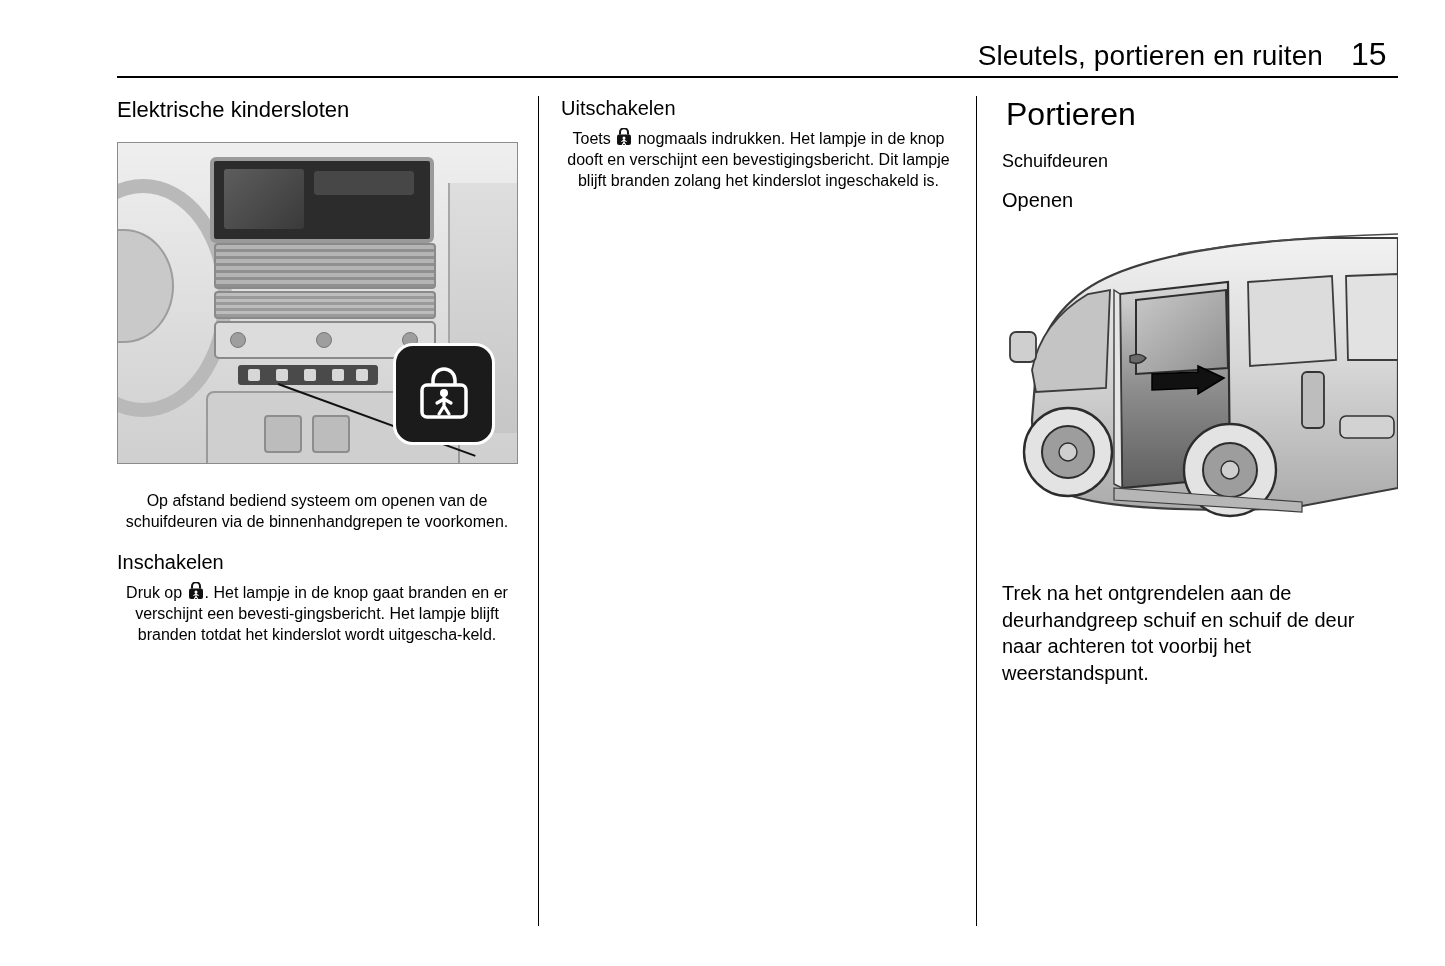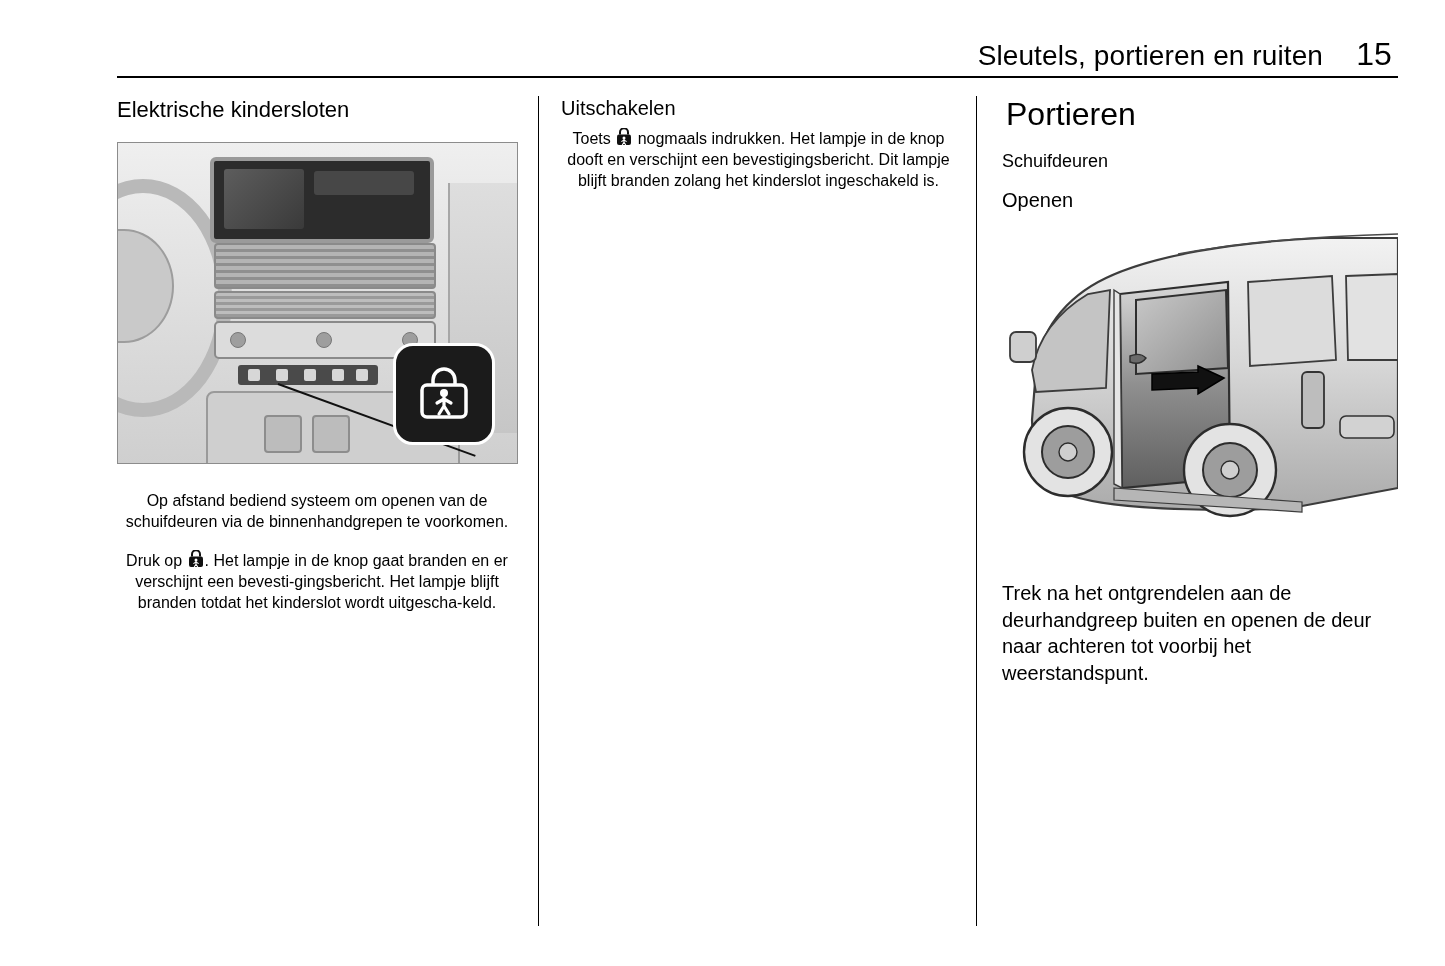--- a/index.html
+++ b/index.html
@@ -34,21 +34,21 @@
   }
   .header-title {
     font-size: 28px;
     letter-spacing: 0.1px;
     color: #000;
   }
   .header-pageno {
     font-size: 32px;
     margin-left: 28px;
     min-width: 46px;
-    text-align: center;
+    text-align: left;
   }
   .header-rule {
     position: absolute;
     left: 112px;
     top: 76px;
     width: 1281px;
     height: 2px;
     background: #000;
   }
 
@@ -317,20 +317,21 @@
           <rect x="9" y="22" width="44" height="32" rx="5" fill="none" stroke="#ffffff" stroke-width="3.5"></rect>
           <path d="M20 22 v-5 a11 11 0 0 1 22 0 v5" fill="none" stroke="#ffffff" stroke-width="3.5"></path>
           <circle cx="31" cy="30" r="4" fill="#ffffff"></circle>
           <path d="M31 34 v9 M31 36 l-7 4 M31 36 l7 4 M31 43 l-5 8 M31 43 l5 8" stroke="#ffffff" stroke-width="3.2" fill="none" stroke-linecap="round"></path>
         </svg>
       </div>
     </div>
 
     <p class="body">Op afstand bediend systeem om openen van de schuifdeuren via de binnenhandgrepen te voorkomen.</p>
 
+    <h4 class="small-title">Inschakelen</h4>
 
     <p class="body tight"><span>Druk op</span>&nbsp;<span class="inline-icon"><svg width="16" height="18" viewBox="0 0 16 18">
             <rect x="1" y="6.5" width="14" height="10.5" rx="2" fill="#111"></rect>
             <path d="M4 6.5 V4.3 a4 4 0 0 1 8 0 V6.5" fill="none" stroke="#111" stroke-width="2"></path>
             <circle cx="8" cy="10" r="1.5" fill="#fff"></circle>
             <path d="M8 11.3 v3 M8 12 l-2.2 1.4 M8 12 l2.2 1.4 M8 14.3 l-1.6 2.4 M8 14.3 l1.6 2.4" stroke="#fff" stroke-width="1.1" fill="none" stroke-linecap="round"></path>
           </svg></span><span>. Het lampje in de knop gaat branden en er verschijnt een bevesti-gingsbericht. Het lampje blijft branden totdat het kinderslot wordt uitgescha-keld.</span></p>
   </div>
 
   <div class="column col2">
@@ -401,16 +402,16 @@
         </g>
 
         <path d="M112 268 L300 282 L300 292 L112 280 Z" fill="#b6b6b6" stroke="#3c3c3c" stroke-width="1.2"></path>
 
         <g>
           <path d="M222 158 L196 146 L196 152 L150 154 L150 170 L196 168 L196 174 Z" fill="#111111" stroke="#000" stroke-width="1.5"></path>
         </g>
       </svg>
     </div>
 
-    <p class="caption">Trek na het ontgrendelen aan de deurhandgreep buiten en openen de deur naar achteren tot voorbij het weerstandspunt.</p>
+    <p class="caption">Trek na het ontgrendelen aan de deurhandgreep schuif en schuif de deur naar achteren tot voorbij het weerstandspunt.</p>
   </div>
 
 </div>
 
 </body></html>

